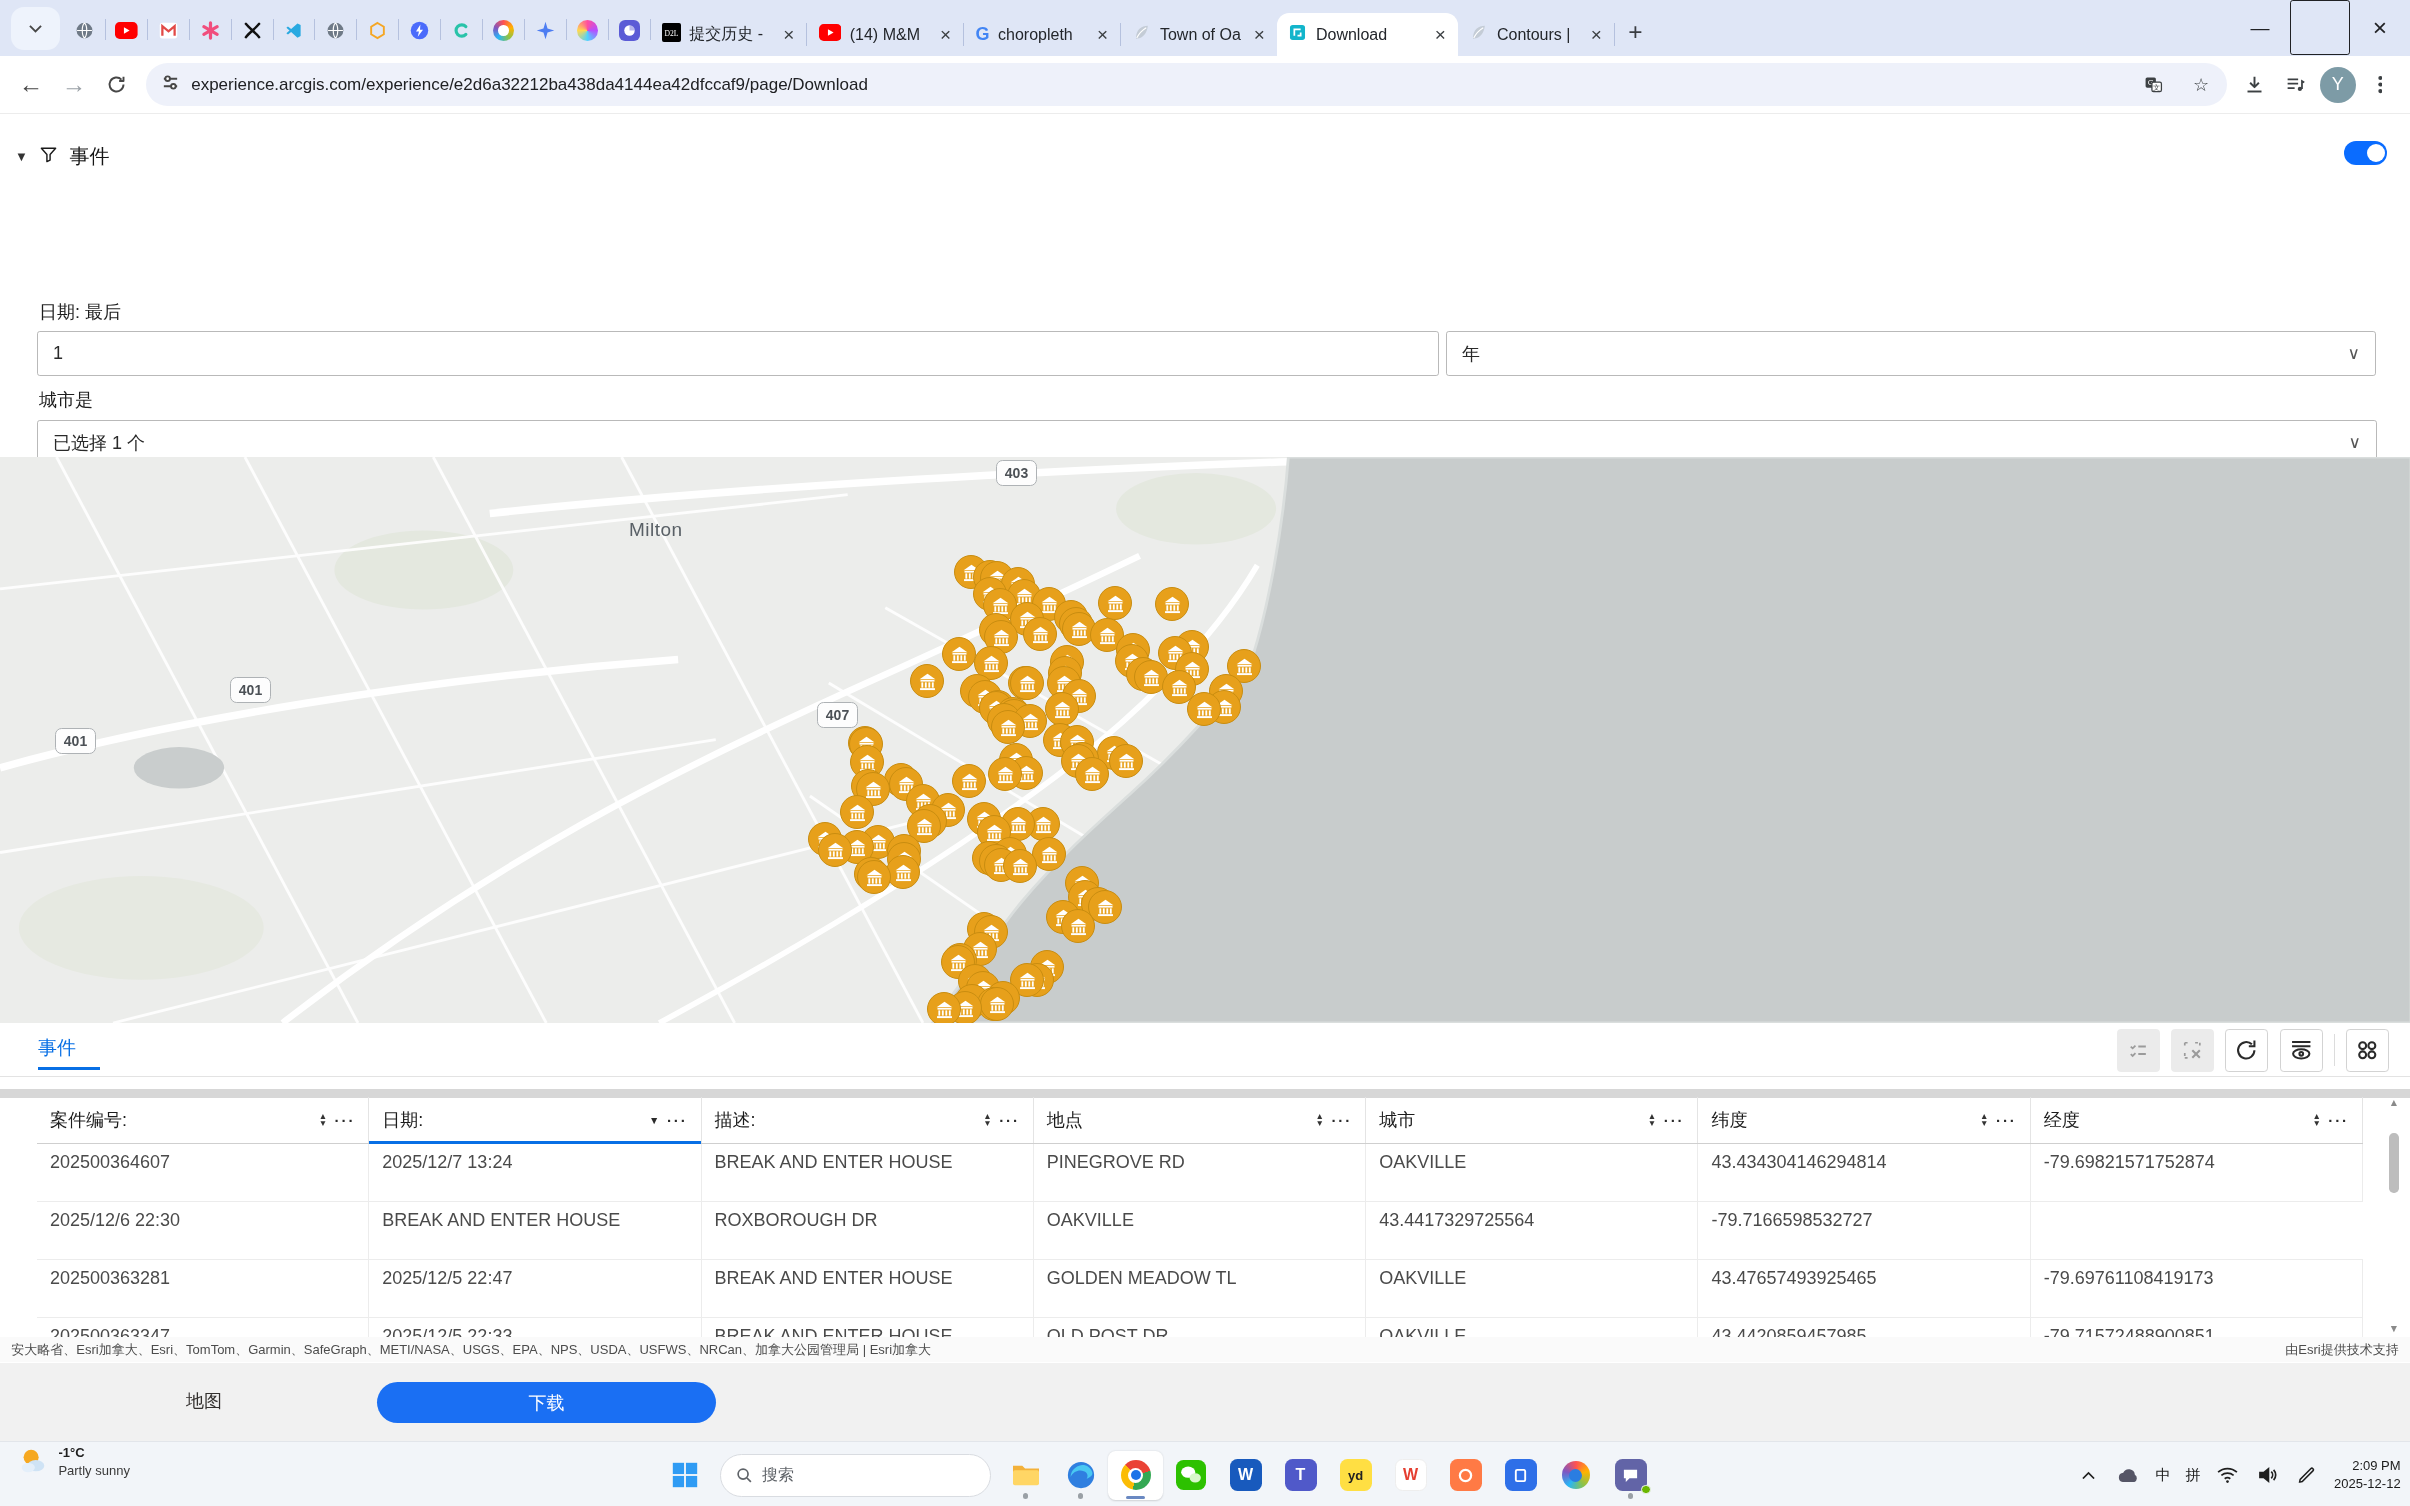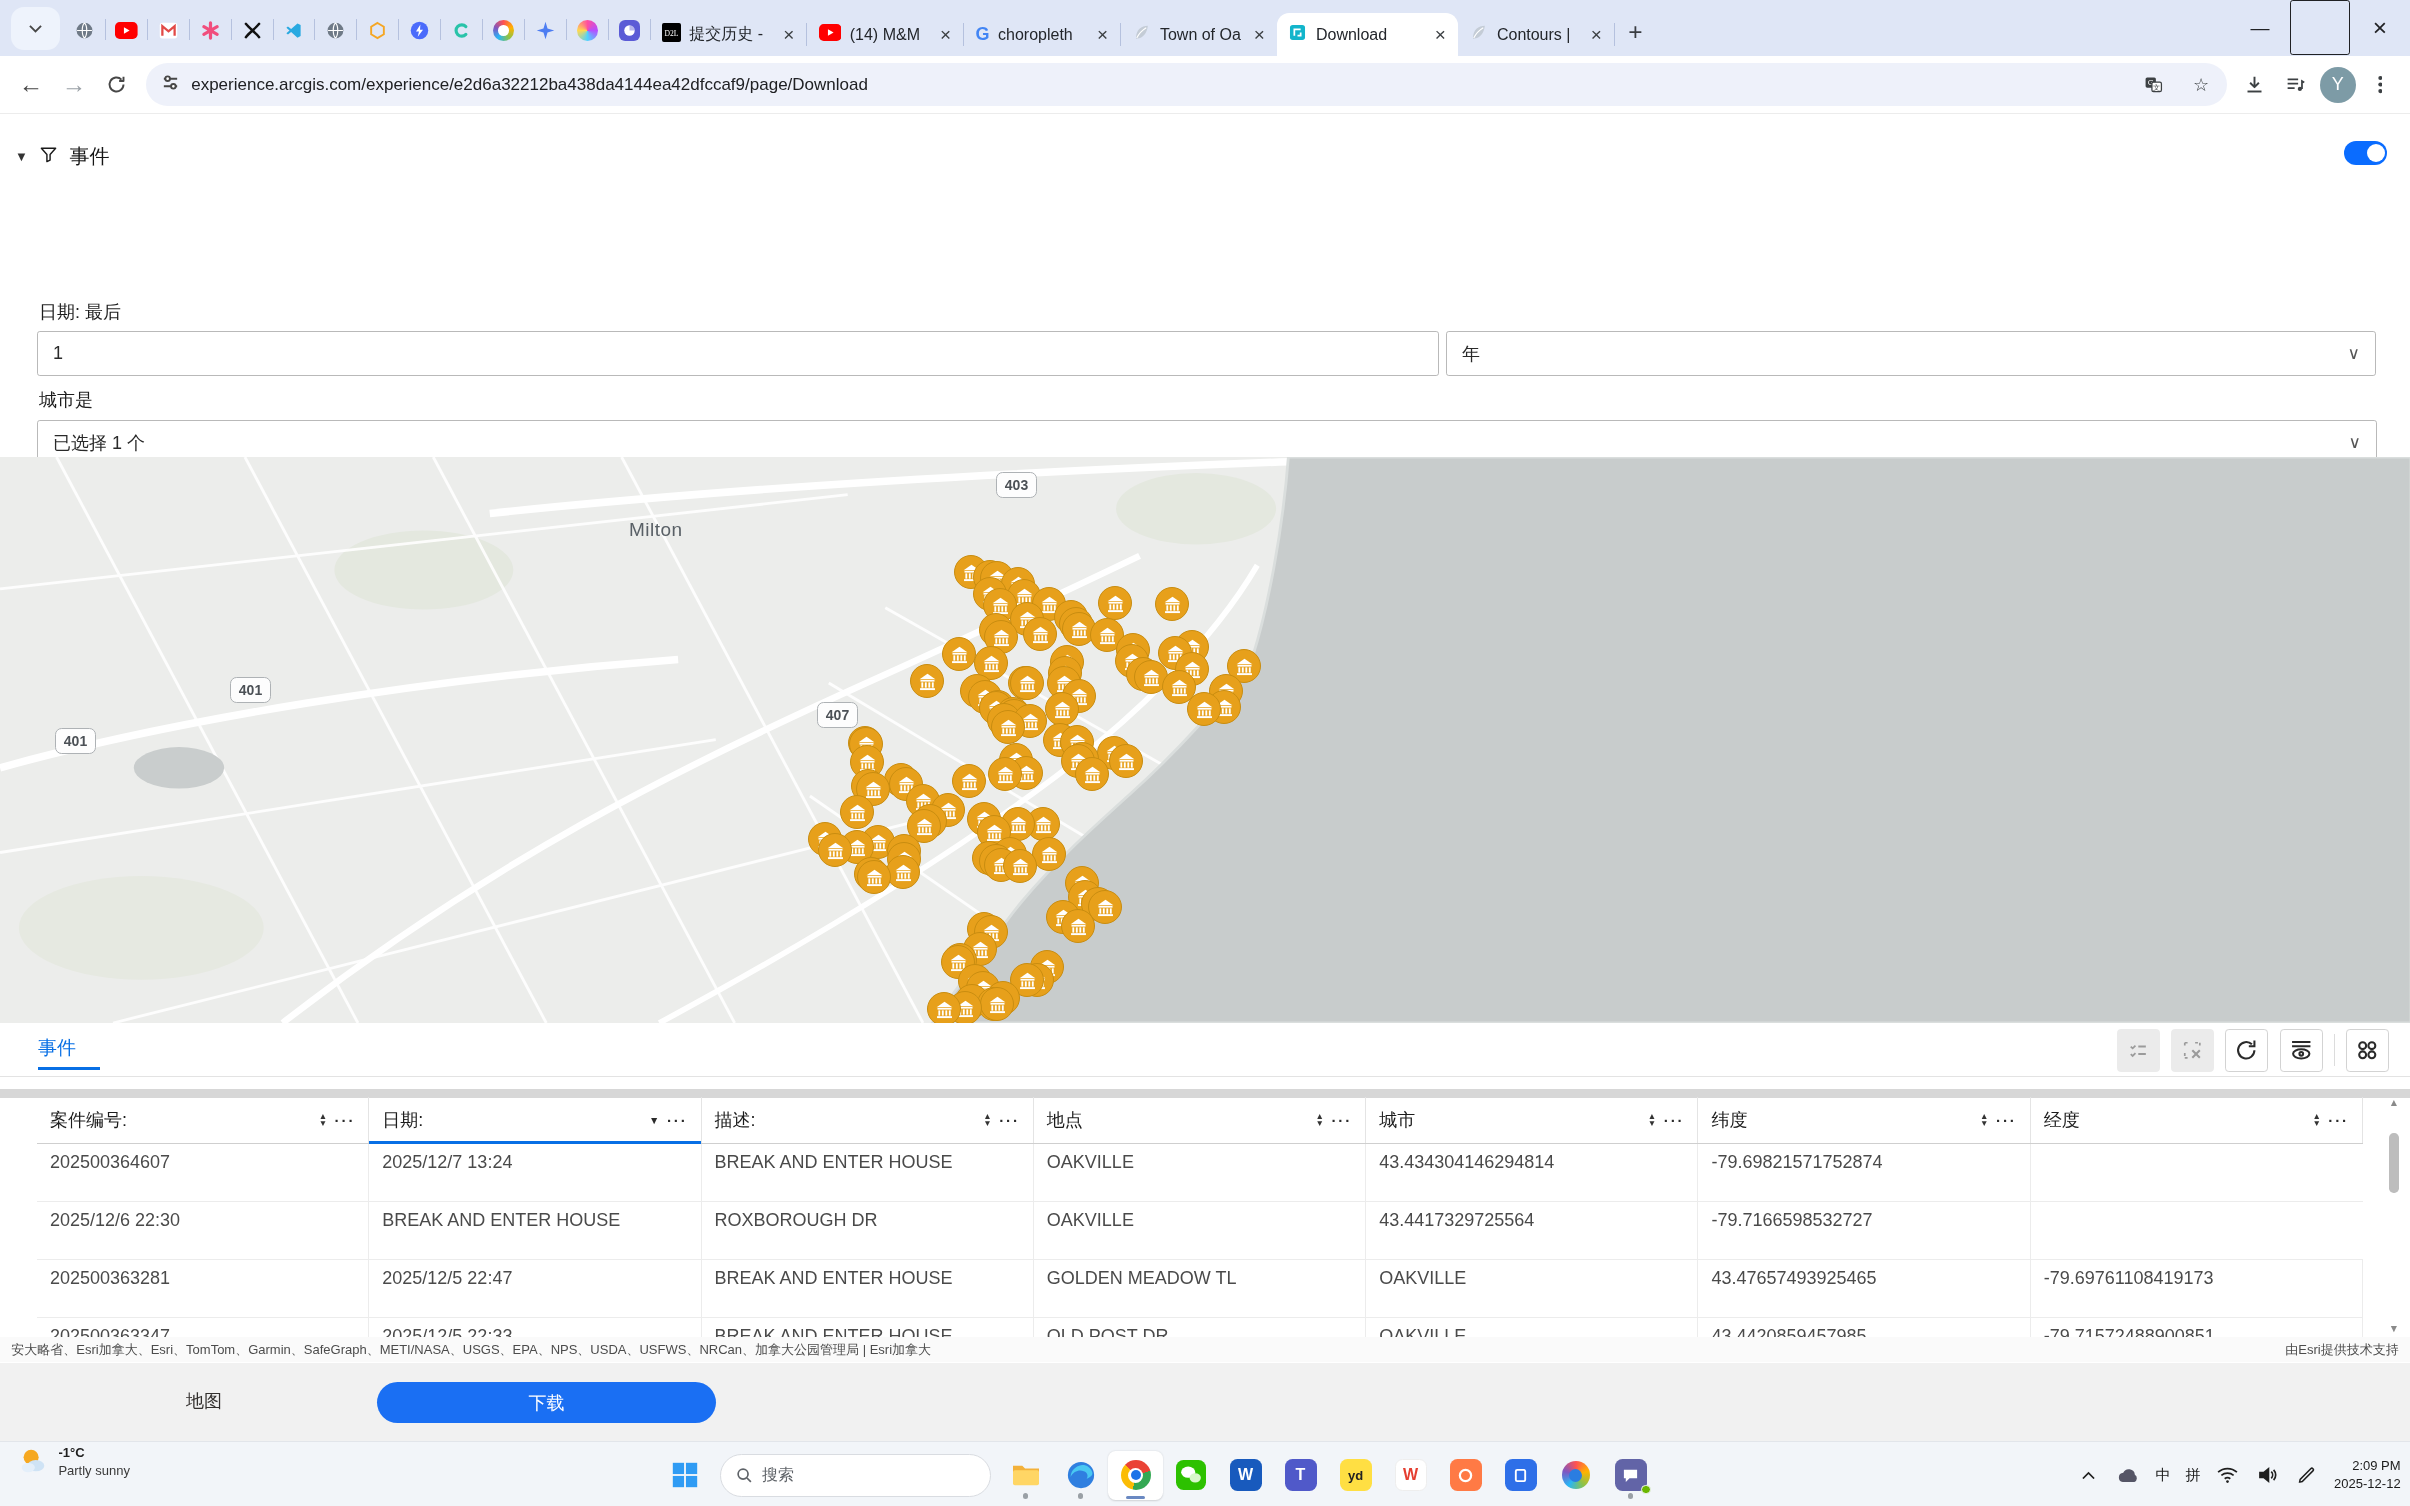--- a/index.html
+++ b/index.html
@@ -357,21 +357,21 @@
     <g stroke="#ffffff" fill="none">
       <path d="M520,60 C800,30 1100,15 1368,5" stroke-width="8"></path>
       <path d="M0,330 C180,280 450,235 720,215" stroke-width="8"></path>
       <path d="M300,601 C520,430 720,330 920,240 C1020,195 1120,148 1210,105" stroke-width="7"></path>
       <path d="M700,601 C850,520 1000,430 1120,340 C1200,280 1285,200 1335,115" stroke-width="6"></path>
     </g>
     <ellipse cx="190" cy="330" rx="48" ry="22" fill="#c9cdcd"></ellipse>
     <path d="M1368,0 L2560,0 L2560,601 L990,601 L1012,570 C1040,532 1062,500 1085,472 C1122,428 1162,392 1202,356 C1244,318 1302,258 1330,212 C1346,162 1362,78 1368,0 Z" fill="#c8cccc" stroke="#dadedd" stroke-width="3"></path>
   </svg>
   <div class="maplabel" style="left:629px;top:62px">Milton</div>
-  <div class="shield" style="left:996px;top:15px">403</div>
+  <div class="shield" style="left:996px;top:3px">403</div>
   <div class="shield" style="left:230px;top:220px">401</div>
   <div class="shield" style="left:55px;top:271px">401</div>
   <div class="shield" style="left:817px;top:245px">407</div>
   <div id="markers">
       <div class="mk" style="left: 971px; top: 115px; background: rgb(231, 160, 27);">
         <svg viewBox="0 0 24 24" width="21" height="21">
           <g fill="#fff">
             <polygon points="12,3.2 21,9.3 3,9.3"></polygon>
             <rect x="4" y="10.3" width="16" height="1.8"></rect>
             <rect x="5" y="13" width="2.1" height="6"></rect>
@@ -1949,20 +1949,21 @@
           </span>
           <span class="dots">···</span>
         </span>
       </div>
     </div>
   <div id="tbody">
       <div class="tr">
         <div class="td">202500364607</div>
         <div class="td">2025/12/7 13:24</div>
         <div class="td">BREAK AND ENTER HOUSE</div>
+        <div class="td">PINEGROVE RD</div>
         <div class="td">OAKVILLE</div>
         <div class="td">43.434304146294814</div>
         <div class="td">-79.69821571752874</div>
       </div>
       <div class="tr">
         <div class="td">2025/12/6 22:30</div>
         <div class="td">BREAK AND ENTER HOUSE</div>
         <div class="td">ROXBOROUGH DR</div>
         <div class="td">OAKVILLE</div>
         <div class="td">43.4417329725564</div>

